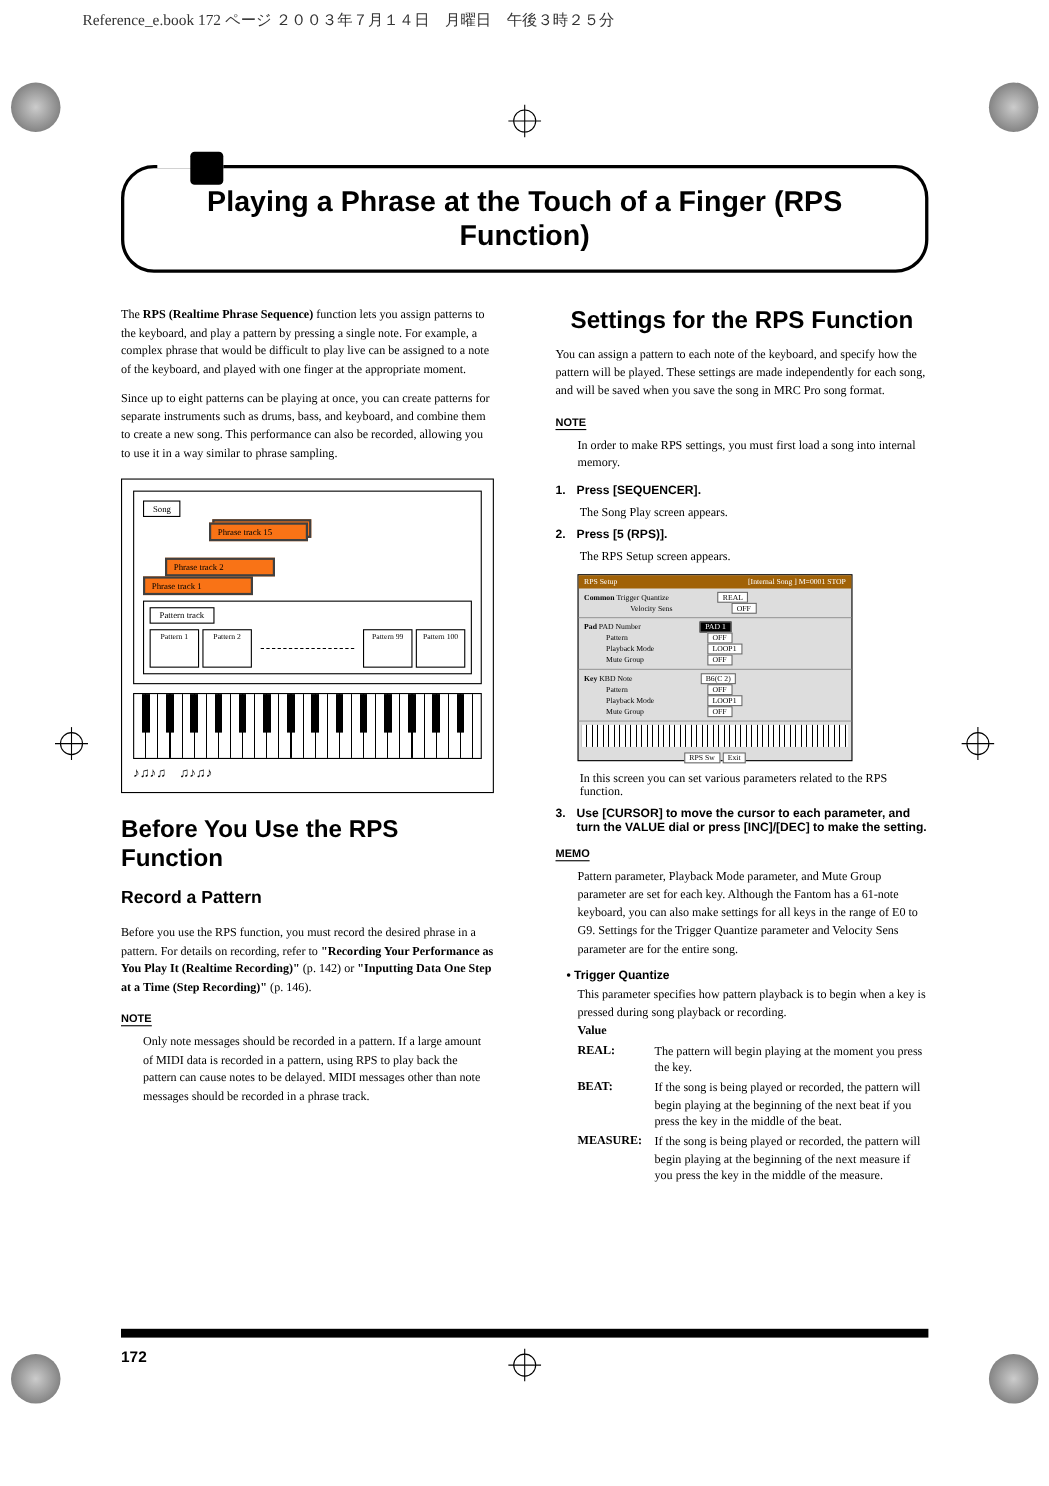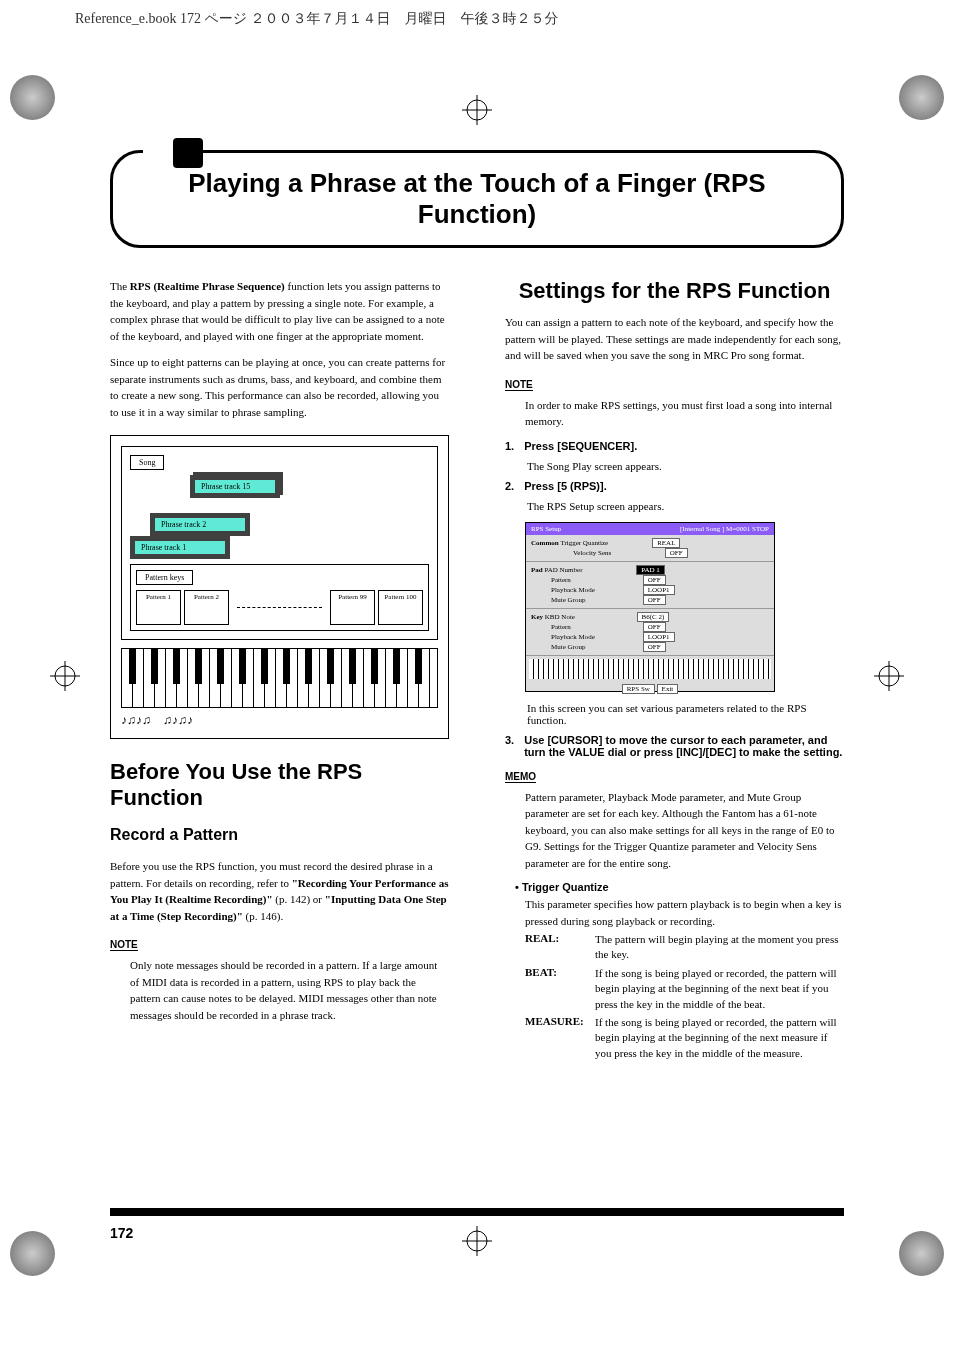--- a/index.html
+++ b/index.html
@@ -206,21 +206,21 @@
     .screenshot {
       margin: 10px 0 10px 20px;
       border: 1px solid #000;
       width: 250px;
       height: 170px;
       background: #ddd;
       position: relative;
       font-size: 7px;
     }
     .screen-header {
-      background: #8b5cf6;
+      background: #a16207;
       color: #fff;
       padding: 2px 5px;
       display: flex;
       justify-content: space-between;
     }
     .screen-section {
       padding: 3px 5px;
       border-bottom: 1px solid #999;
     }
     .screen-label { display: inline-block; width: 90px; }
@@ -280,24 +280,24 @@
       flex: 1;
       margin: 0 5px;
       height: 1px;
       align-self: center;
     }
     .track-stack {
       position: relative;
       margin: 5px 0 5px 60px;
     }
     .track-layer {
-      border: 5px solid #404040;
+      border: 2px solid #404040;
       padding: 2px 6px;
       font-size: 8px;
-      background: #5eead4;
+      background: #f97316;
       width: 90px;
     }
   </style>
 </head>
 <body>
 
 <div class="corner-circle cc-tl"></div>
 <div class="corner-circle cc-tr"></div>
 <div class="corner-circle cc-bl"></div>
 <div class="corner-circle cc-br"></div>
@@ -351,21 +351,21 @@
             <span class="diagram-label-box">Song</span>
             <div class="track-stack">
               <div class="track-layer" style="position:absolute; top:-3px; left:3px;">Phrase track 16</div>
               <div class="track-layer" style="position:relative;">Phrase track 15</div>
             </div>
             <div style="margin-top:15px;">
               <div class="track-layer" style="margin-left:20px; width:100px;">Phrase track 2</div>
               <div class="track-layer" style="width:100px;">Phrase track 1</div>
             </div>
             <div style="border:1px solid #000; padding:5px; margin-top:5px;">
-              <span class="diagram-label-box">Pattern keys</span>
+              <span class="diagram-label-box">Pattern track</span>
               <div class="pattern-row">
                 <div class="pattern-box">Pattern 1</div>
                 <div class="pattern-box">Pattern 2</div>
                 <div class="dashed-line"></div>
                 <div class="pattern-box">Pattern 99</div>
                 <div class="pattern-box">Pattern 100</div>
               </div>
             </div>
           </div>
           <div class="keyboard-diagram"></div>
@@ -448,20 +448,21 @@
         <div class="step-item">
           <span class="step-num">3.</span>
           <span class="step-text">Use [CURSOR] to move the cursor to each parameter, and turn the VALUE dial or press [INC]/[DEC] to make the setting.</span>
         </div>
         
         <div class="note-icon">MEMO</div>
         <p class="note-text">Pattern parameter, Playback Mode parameter, and Mute Group parameter are set for each key. Although the Fantom has a 61-note keyboard, you can also make settings for all keys in the range of E0 to G9. Settings for the Trigger Quantize parameter and Velocity Sens parameter are for the entire song.</p>
         
         <div class="bullet-item">• Trigger Quantize</div>
         <p class="bullet-desc">This parameter specifies how pattern playback is to begin when a key is pressed during song playback or recording.</p>
+        <p class="bullet-desc" style="font-weight:bold;">Value</p>
         
         <div class="value-row">
           <span class="value-label">REAL:</span>
           <span class="value-desc">The pattern will begin playing at the moment you press the key.</span>
         </div>
         <div class="value-row">
           <span class="value-label">BEAT:</span>
           <span class="value-desc">If the song is being played or recorded, the pattern will begin playing at the beginning of the next beat if you press the key in the middle of the beat.</span>
         </div>
         <div class="value-row">

